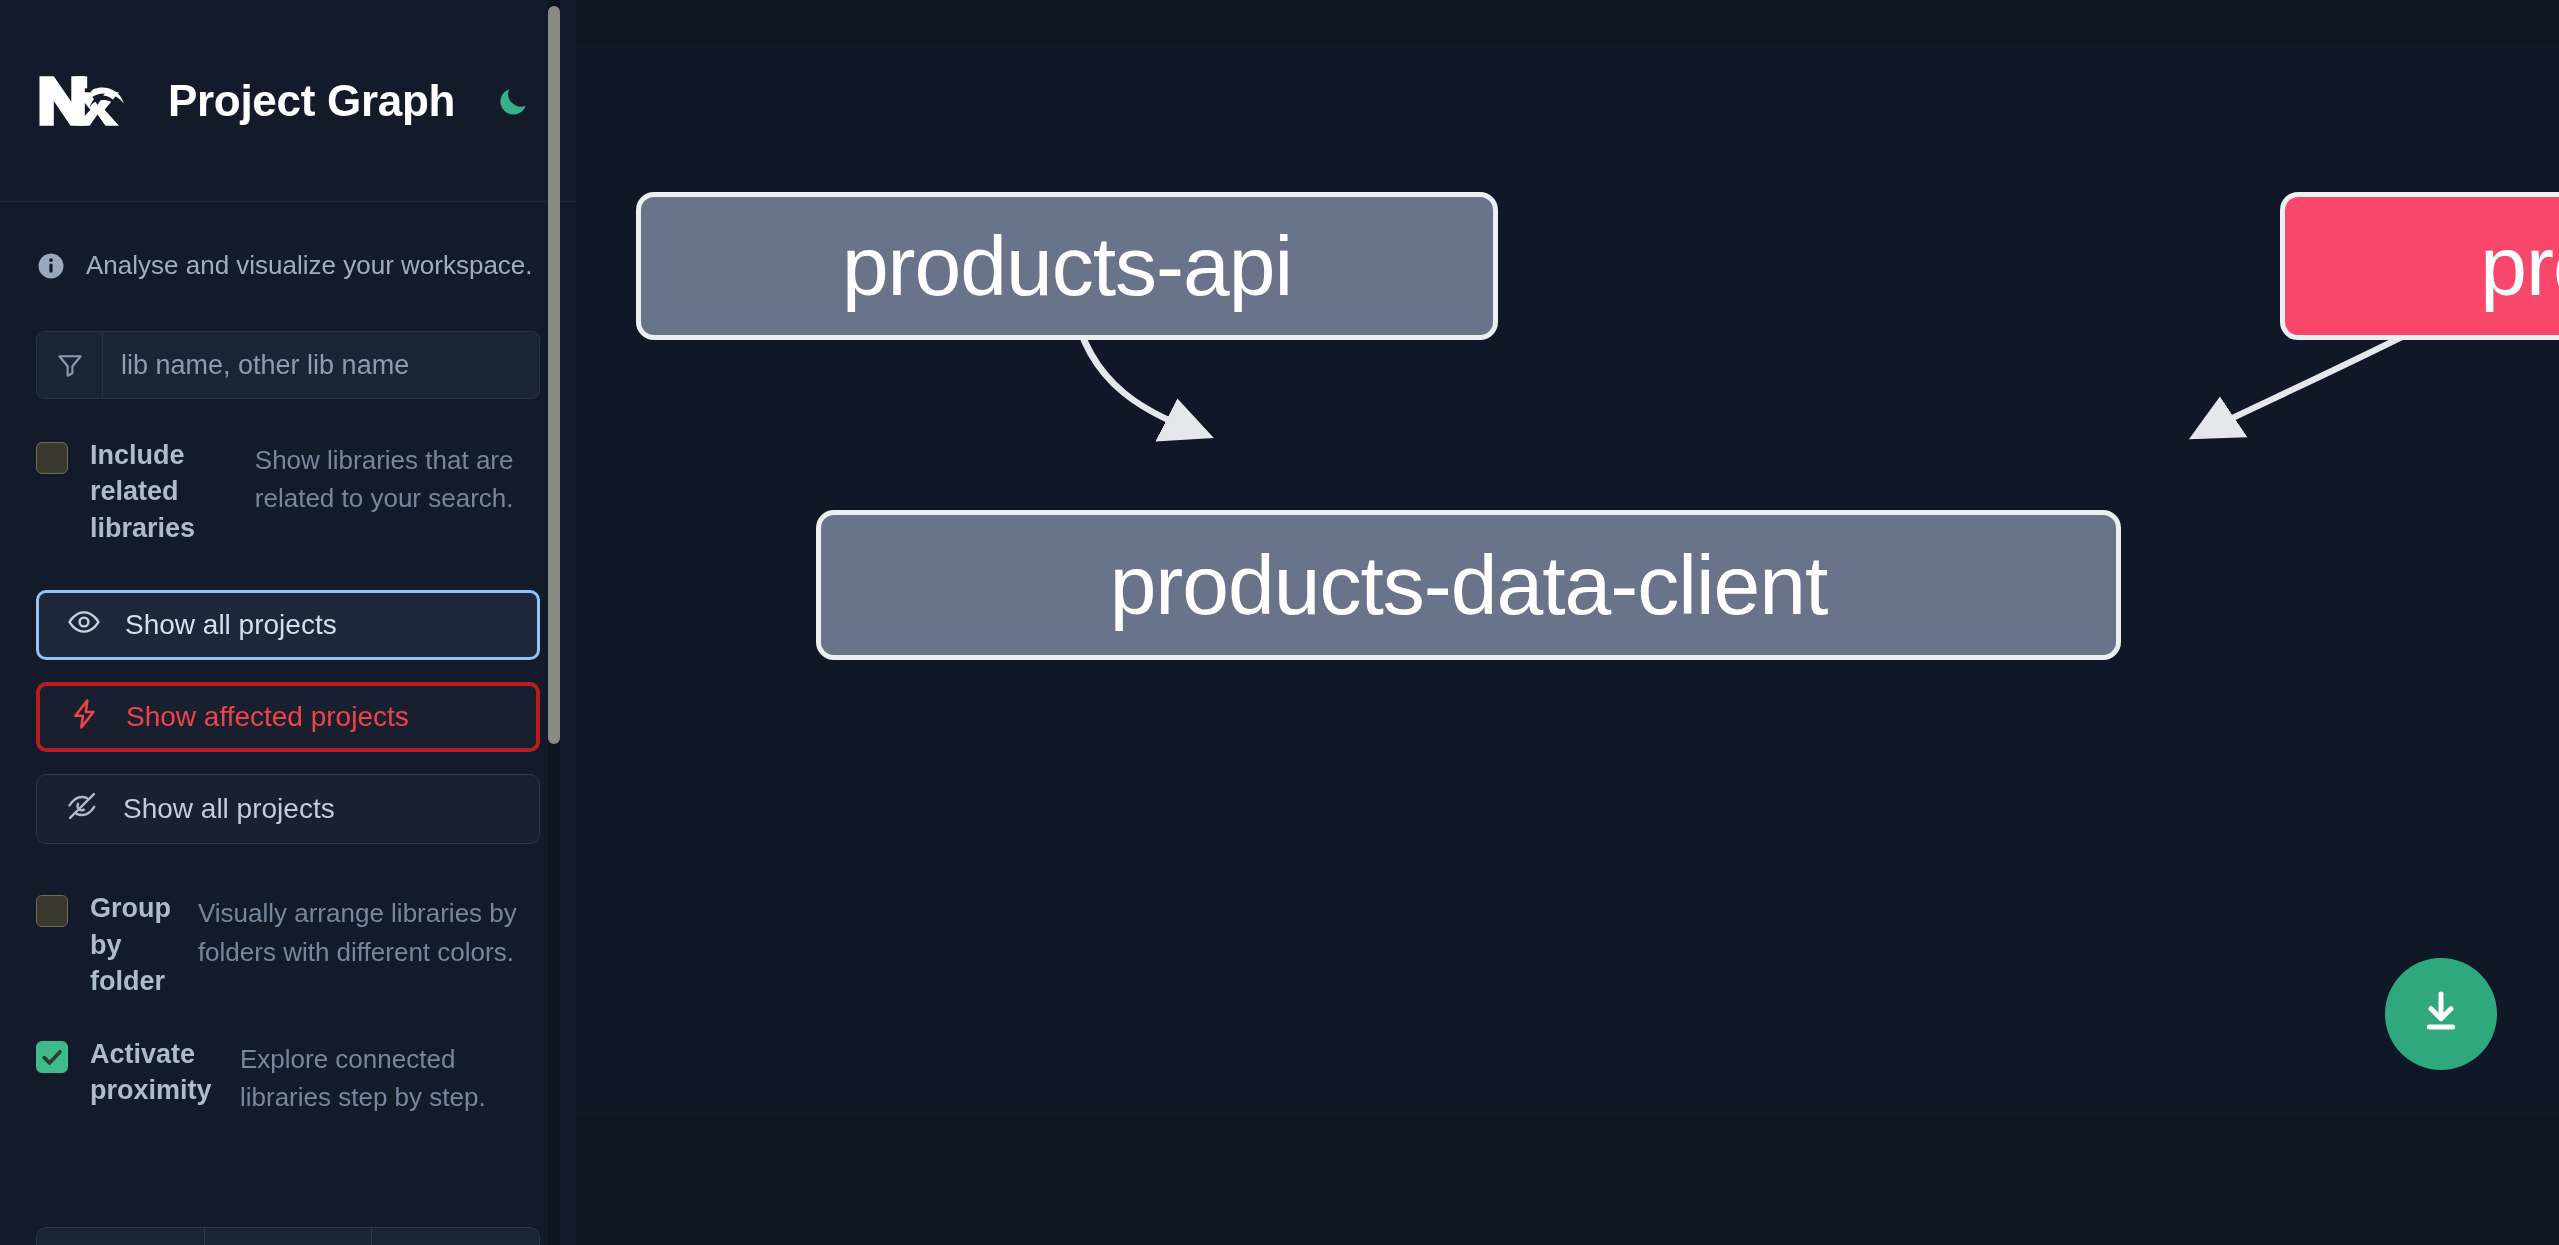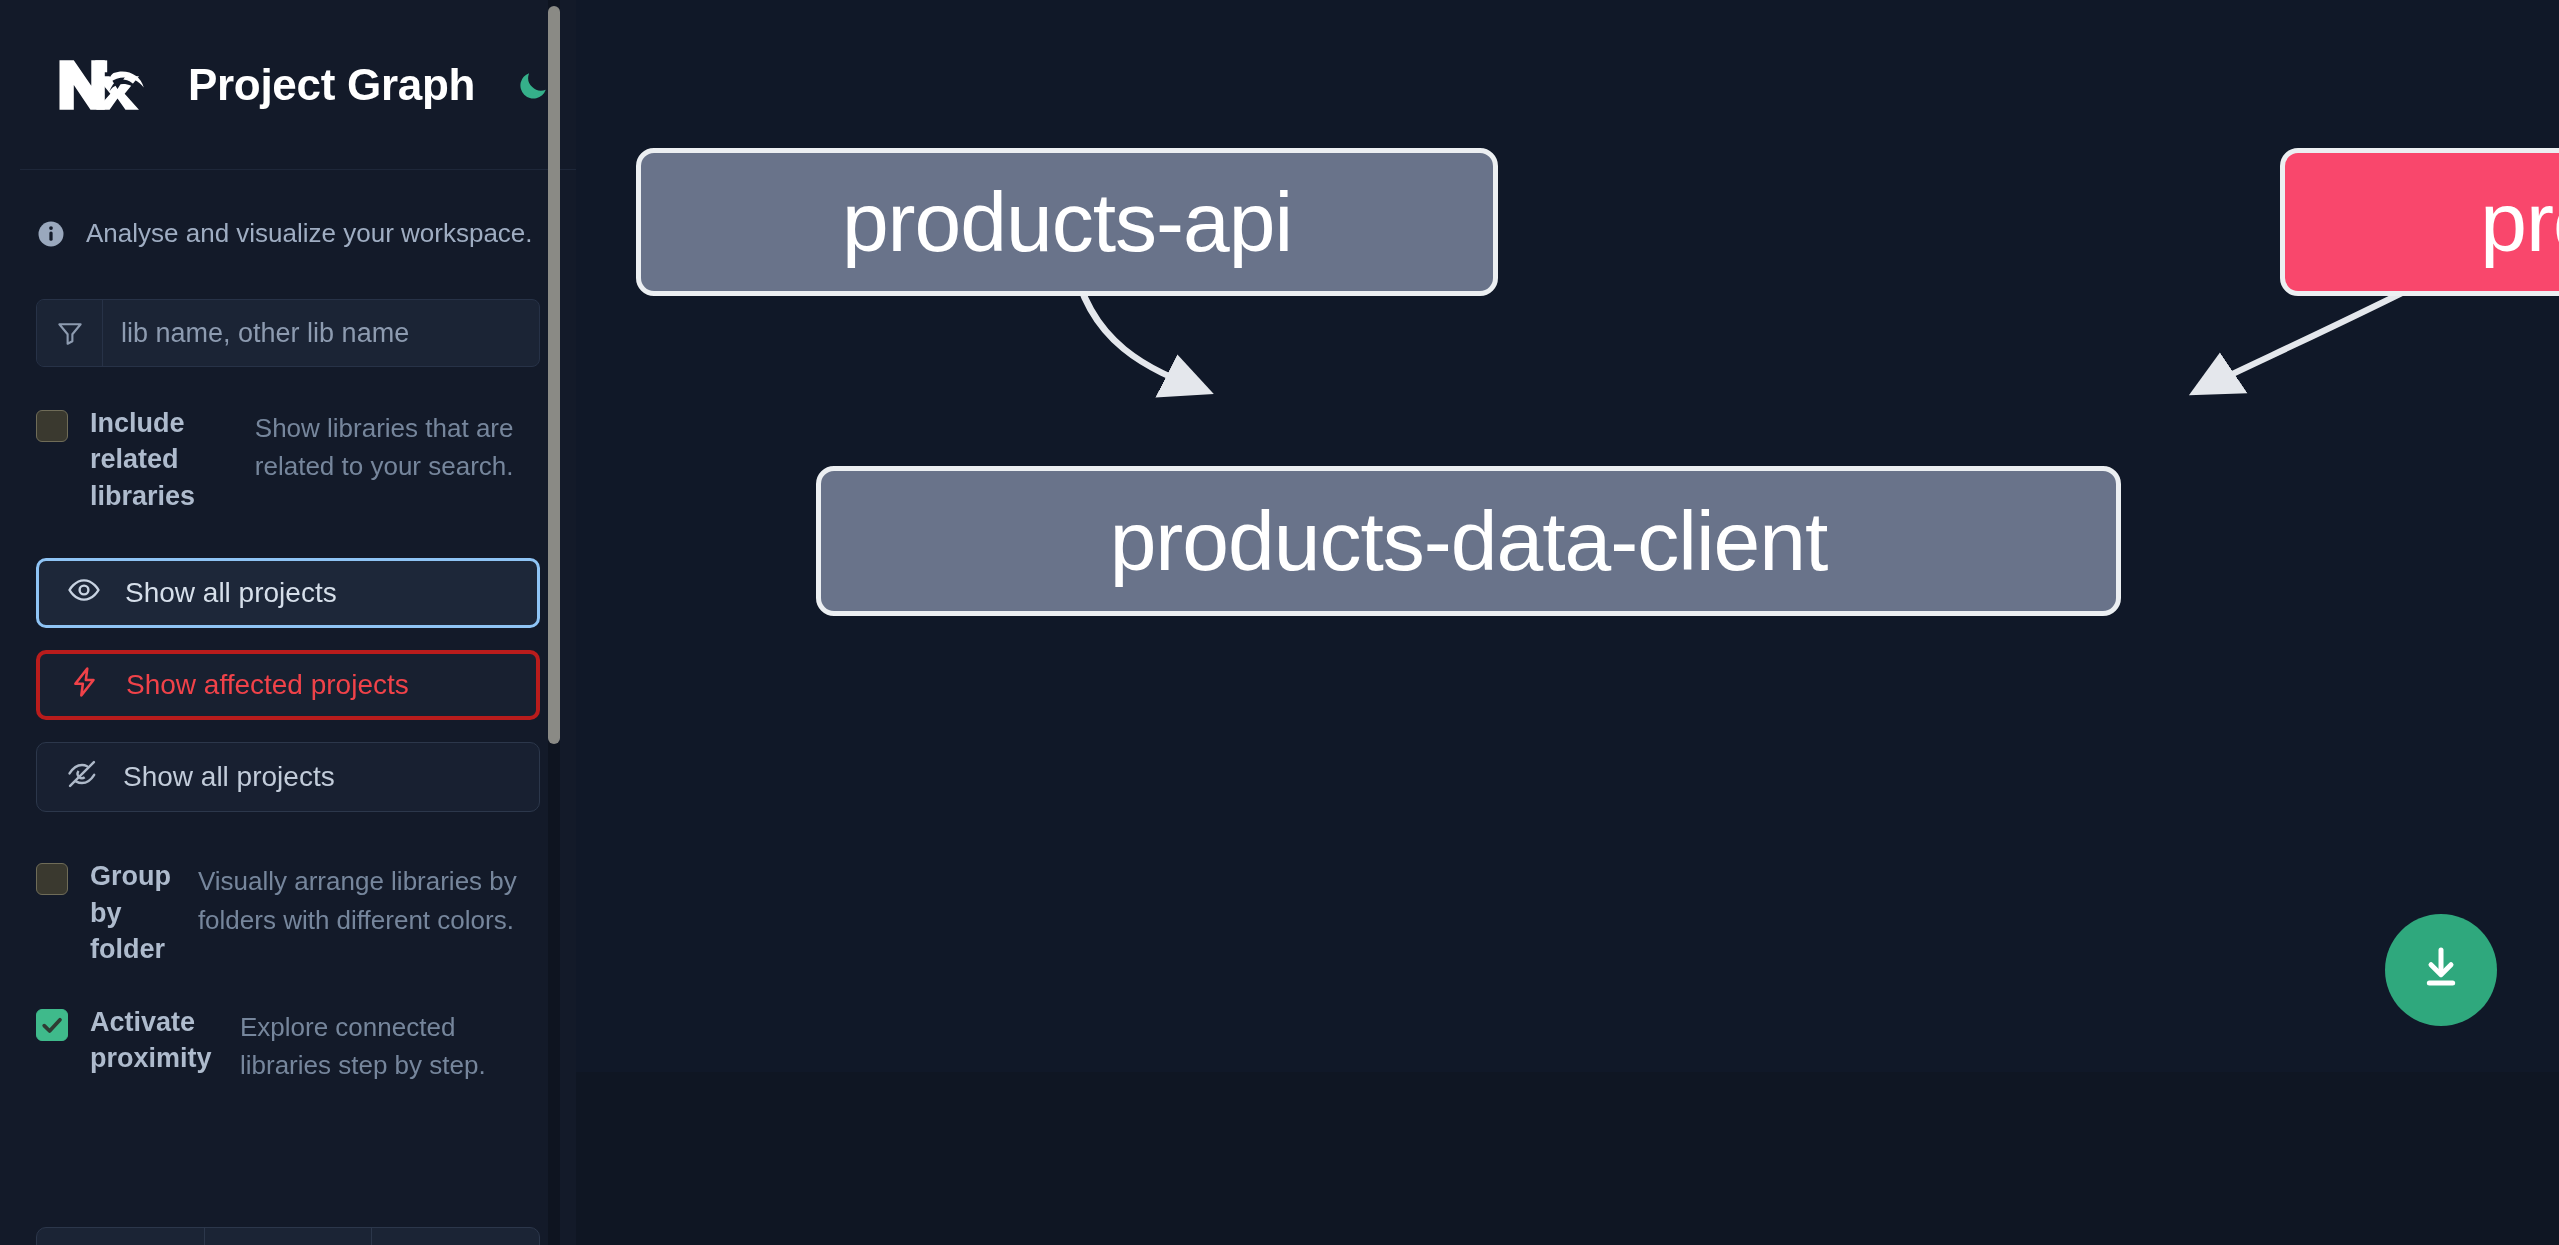--- a/index.html
+++ b/index.html
@@ -31,27 +31,26 @@
   }
 
   .sidebar-scroll {
     position: absolute;
     inset: 0;
     overflow: hidden;
   }
 
   
   .sb-header {
-    height: 170px;
+    height: 202px;
     display: flex;
     align-items: center;
     padding: 0 36px;
     border-bottom: 1px solid #1e2739;
     gap: 0;
-    margin-left: 20px;
   }
 
   .nx-logo {
     width: 96px;
     height: 62px;
     flex: 0 0 auto;
     margin-right: 36px;
   }
 
   .app-title {
@@ -208,20 +207,21 @@
     border-radius: 6px;
   }
 
   
   #graph {
     position: relative;
     flex: 1 1 auto;
     height: 1072px;
     background: #101828;
     overflow: hidden;
+    margin-top: 44px;
   }
   #graph-svg { position: absolute; inset: 0; width: 100%; height: 100%; }
 
   .gnode {
     position: absolute;
     display: flex;
     align-items: center;
     justify-content: center;
     border-radius: 18px;
     border: 5px solid #eceff2;

